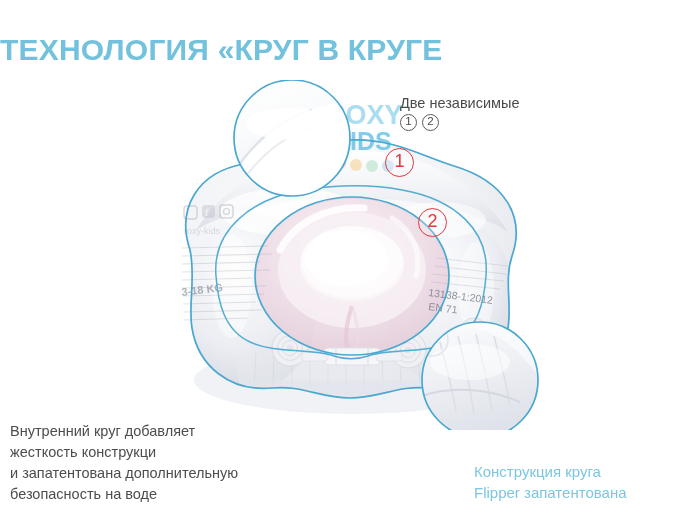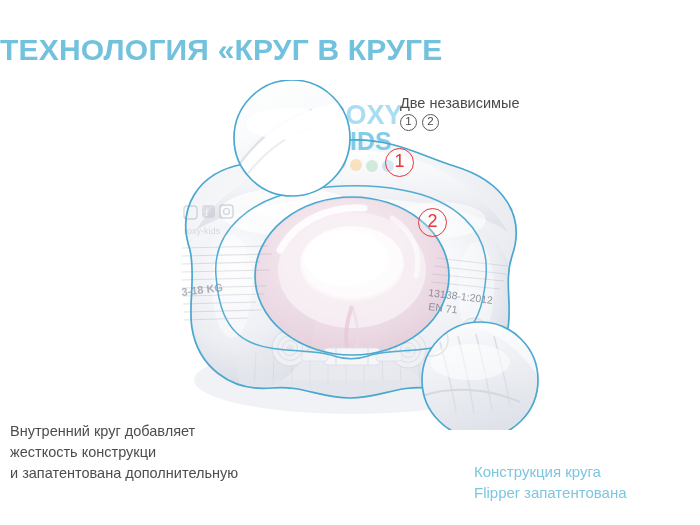--- a/index.html
+++ b/index.html
@@ -400,20 +400,21 @@
     </div>
   </div>
 
   <div class="marker marker-1">1</div>
   <div class="marker marker-2">2</div>
 
   <div class="caption-left">
     <div>Внутренний круг добавляет</div>
     <div>жесткость конструкци</div>
     <div>и запатентована дополнительную</div>
+    <div>безопасность на воде</div>
   </div>
 
   <div class="caption-right">
     <div>Конструкция круга</div>
     <div>Flipper запатентована</div>
   </div>
 
 </div>
 
 </body></html>

